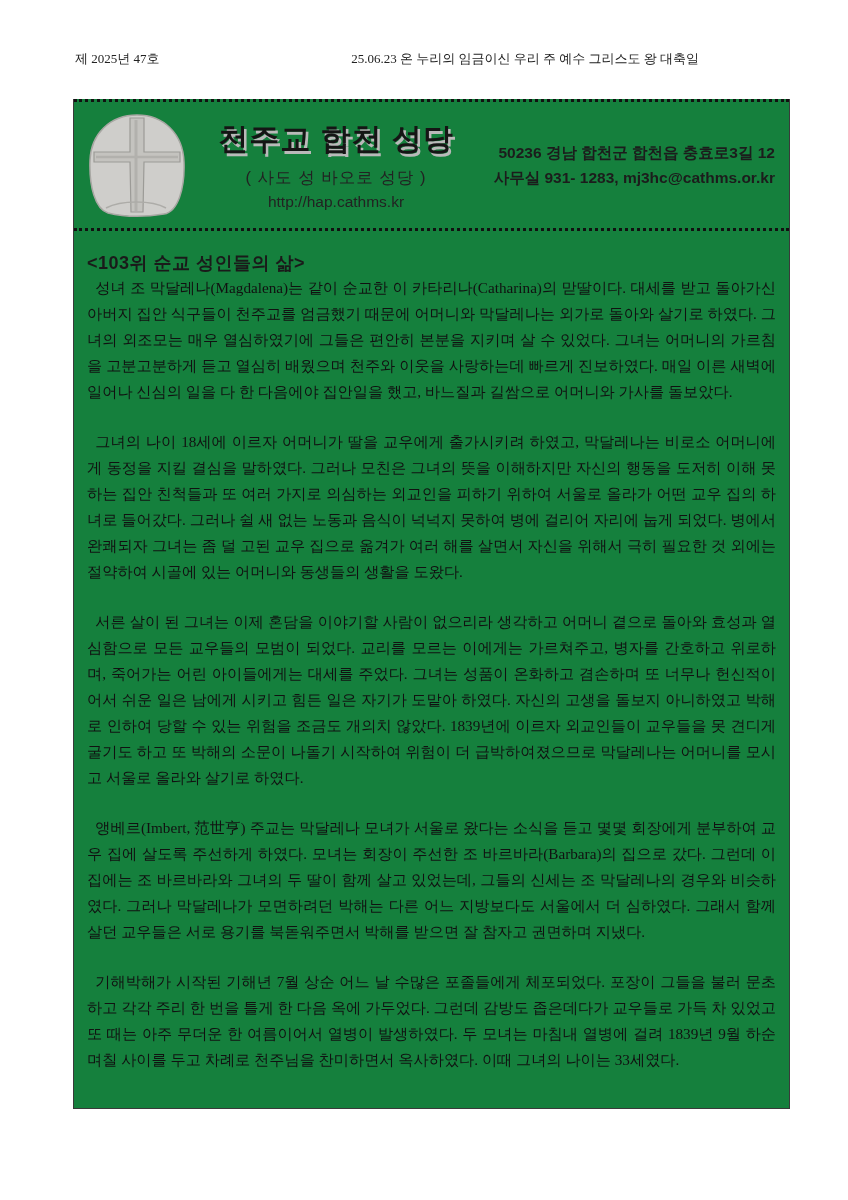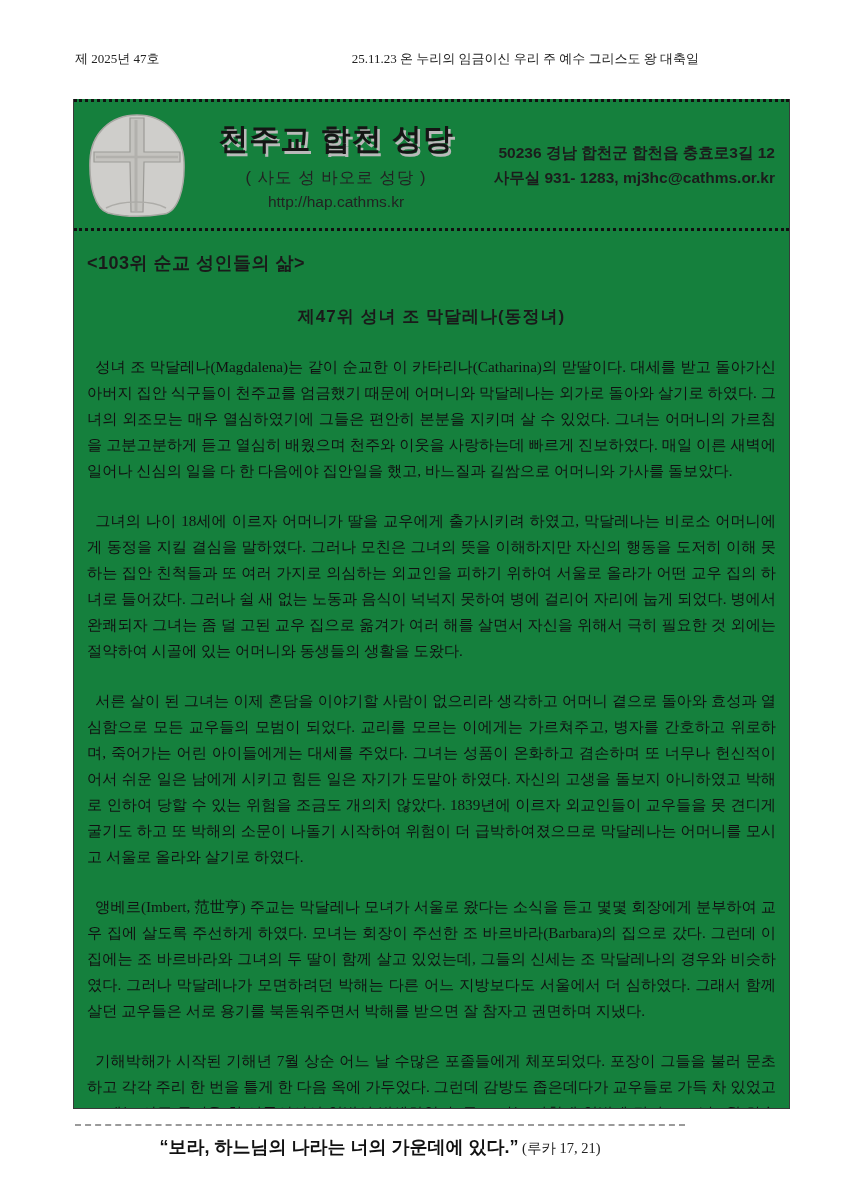--- a/index.html
+++ b/index.html
@@ -100,21 +100,21 @@
   }
   .footer-ref { font-size: 14.5px; font-weight: 400; color: #222; }
 </style>
 </head>
 <body>
 
 <div class="page">
 
   <div class="top-row">
     <span>제 2025년 47호</span>
-    <span>25.11.23 온 누리의 임금이신 우리 주 예수 그리스도 왕 대축일</span>
+    <span>25.06.23 온 누리의 임금이신 우리 주 예수 그리스도 왕 대축일</span>
   </div>
 
   <div class="main-box">
 
     <div class="masthead">
       <div class="logo-wrap">
         <span>
           <svg width="102" height="106" viewBox="0 0 102 106" xmlns="http://www.w3.org/2000/svg">
             <path d="M51 3 C 78 3, 97 22, 98 50 C 99 76, 92 100, 78 102 C 60 105, 38 105, 22 101 C 9 97, 3 74, 4 48 C 5 22, 24 3, 51 3 Z" fill="#cfcecb" stroke="#a8a7a3" stroke-width="1.5"></path>
             <path d="M44 6 L 58 6 L 58 40 L 94 40 L 94 50 L 58 50 L 57 100 L 45 100 L 44 50 L 8 50 L 8 40 L 44 40 Z" fill="#c4c3bf" stroke="#9c9b97" stroke-width="1.2"></path>
@@ -130,27 +130,23 @@
         <div class="church-url">http://hap.cathms.kr</div>
       </div>
       <div class="mast-contact">
         <div>50236  경남 합천군 합천읍 충효로3길 12</div>
         <div>사무실 931- 1283, mj3hc@cathms.or.kr</div>
       </div>
     </div>
 
     <div class="article">
       <div class="section-title">&lt;103위 순교 성인들의 삶&gt;</div>
-      <div class="article-title">제47위 성녀 조 막달레나(동정녀)</div>
       <p>성녀 조 막달레나(Magdalena)는 같이 순교한 이 카타리나(Catharina)의 맏딸이다. 대세를 받고 돌아가신 아버지 집안 식구들이 천주교를 엄금했기 때문에 어머니와 막달레나는 외가로 돌아와 살기로 하였다. 그녀의 외조모는 매우 열심하였기에 그들은 편안히 본분을 지키며 살 수 있었다. 그녀는 어머니의 가르침을 고분고분하게 듣고 열심히 배웠으며 천주와 이웃을 사랑하는데 빠르게 진보하였다. 매일 이른 새벽에 일어나 신심의 일을 다 한 다음에야 집안일을 했고, 바느질과 길쌈으로 어머니와 가사를 돌보았다.</p>
       <p>그녀의 나이 18세에 이르자 어머니가 딸을 교우에게 출가시키려 하였고, 막달레나는 비로소 어머니에게 동정을 지킬 결심을 말하였다. 그러나 모친은 그녀의 뜻을 이해하지만 자신의 행동을 도저히 이해 못하는 집안 친척들과 또 여러 가지로 의심하는 외교인을 피하기 위하여 서울로 올라가 어떤 교우 집의 하녀로 들어갔다. 그러나 쉴 새 없는 노동과 음식이 넉넉지 못하여 병에 걸리어 자리에 눕게 되었다. 병에서 완쾌되자 그녀는 좀 덜 고된 교우 집으로 옮겨가 여러 해를 살면서 자신을 위해서 극히 필요한 것 외에는 절약하여 시골에 있는 어머니와 동생들의 생활을 도왔다.</p>
       <p>서른 살이 된 그녀는 이제 혼담을 이야기할 사람이 없으리라 생각하고 어머니 곁으로 돌아와 효성과 열심함으로 모든 교우들의 모범이 되었다. 교리를 모르는 이에게는 가르쳐주고, 병자를 간호하고 위로하며, 죽어가는 어린 아이들에게는 대세를 주었다. 그녀는 성품이 온화하고 겸손하며 또 너무나 헌신적이어서 쉬운 일은 남에게 시키고 힘든 일은 자기가 도맡아 하였다. 자신의 고생을 돌보지 아니하였고 박해로 인하여 당할 수 있는 위험을 조금도 개의치 않았다. 1839년에 이르자 외교인들이 교우들을 못 견디게 굴기도 하고 또 박해의 소문이 나돌기 시작하여 위험이 더 급박하여졌으므로 막달레나는 어머니를 모시고 서울로 올라와 살기로 하였다.</p>
       <p>앵베르(Imbert, 范世亨) 주교는 막달레나 모녀가 서울로 왔다는 소식을 듣고 몇몇 회장에게 분부하여 교우 집에 살도록 주선하게 하였다. 모녀는 회장이 주선한 조 바르바라(Barbara)의 집으로 갔다. 그런데 이 집에는 조 바르바라와 그녀의 두 딸이 함께 살고 있었는데, 그들의 신세는 조 막달레나의 경우와 비슷하였다. 그러나 막달레나가 모면하려던 박해는 다른 어느 지방보다도 서울에서 더 심하였다. 그래서 함께 살던 교우들은 서로 용기를 북돋워주면서 박해를 받으면 잘 참자고 권면하며 지냈다.</p>
       <p><span>기해박해가 시작된 기해년 7월 상순 어느 날 수많은 포졸들에게 체포되었다. 포장이 그들을 불러 문초하고 각각 주리 한 번을 틀게 한 다음 옥에 가두었다. 그런데 감방도 좁은데다가 교우들로 가득 차 있었고 또 때는 아주 무더운 한 여름이어서 열병이 발생하였다. 두 모녀는 마침내 열병에 걸려 1839년 9월 하순 며칠 사이를 두고 차례로 천주님을 찬미하면서 옥사하였다. 이때 그녀의 나이는 33세였다. </span></p>
     </div>
 
   </div>
 
-  <div class="footer">
-    <span class="footer-quote">“보라, 하느님의 나라는 너의 가운데에 있다.”</span><span class="footer-ref"> (루카 17, 21)</span>
-  </div>
 
 </div>
 
 </body></html>

